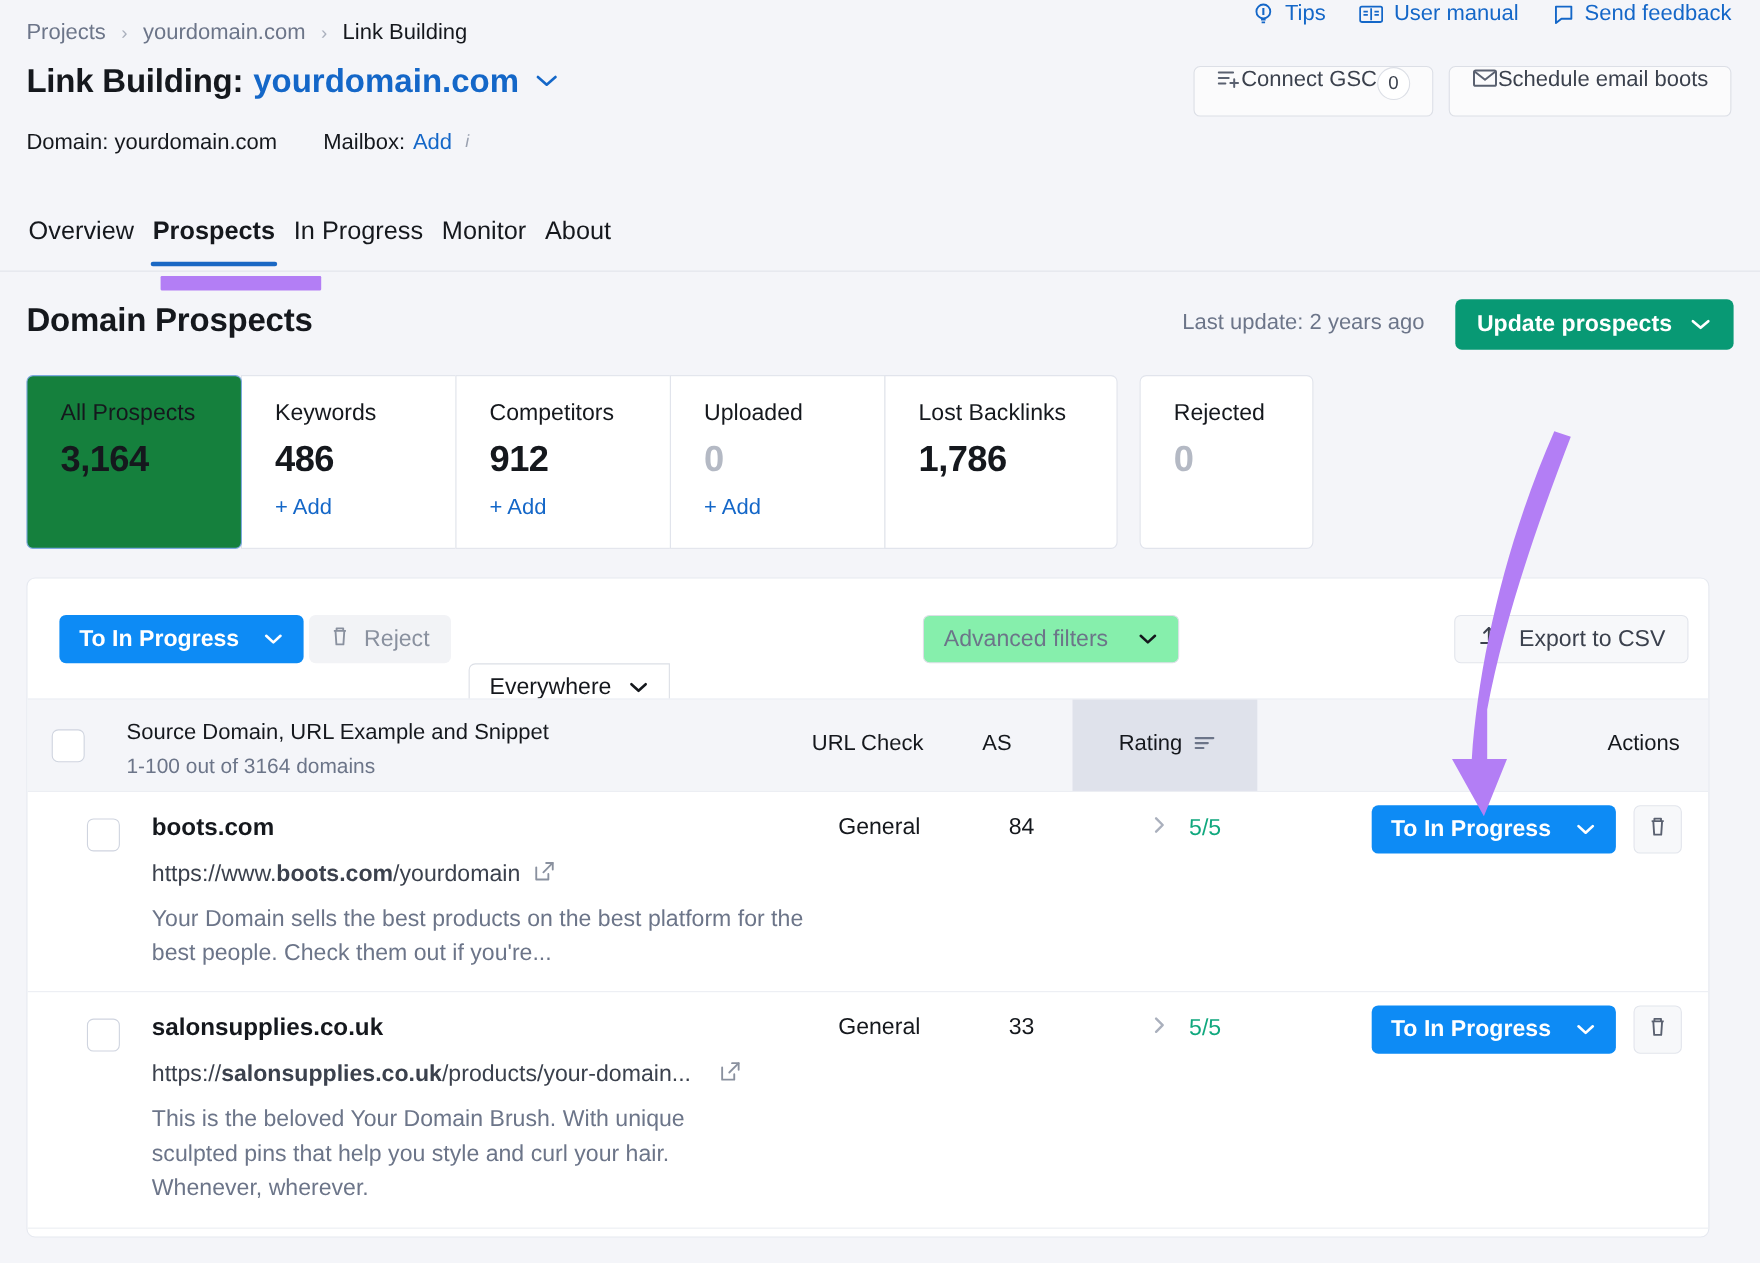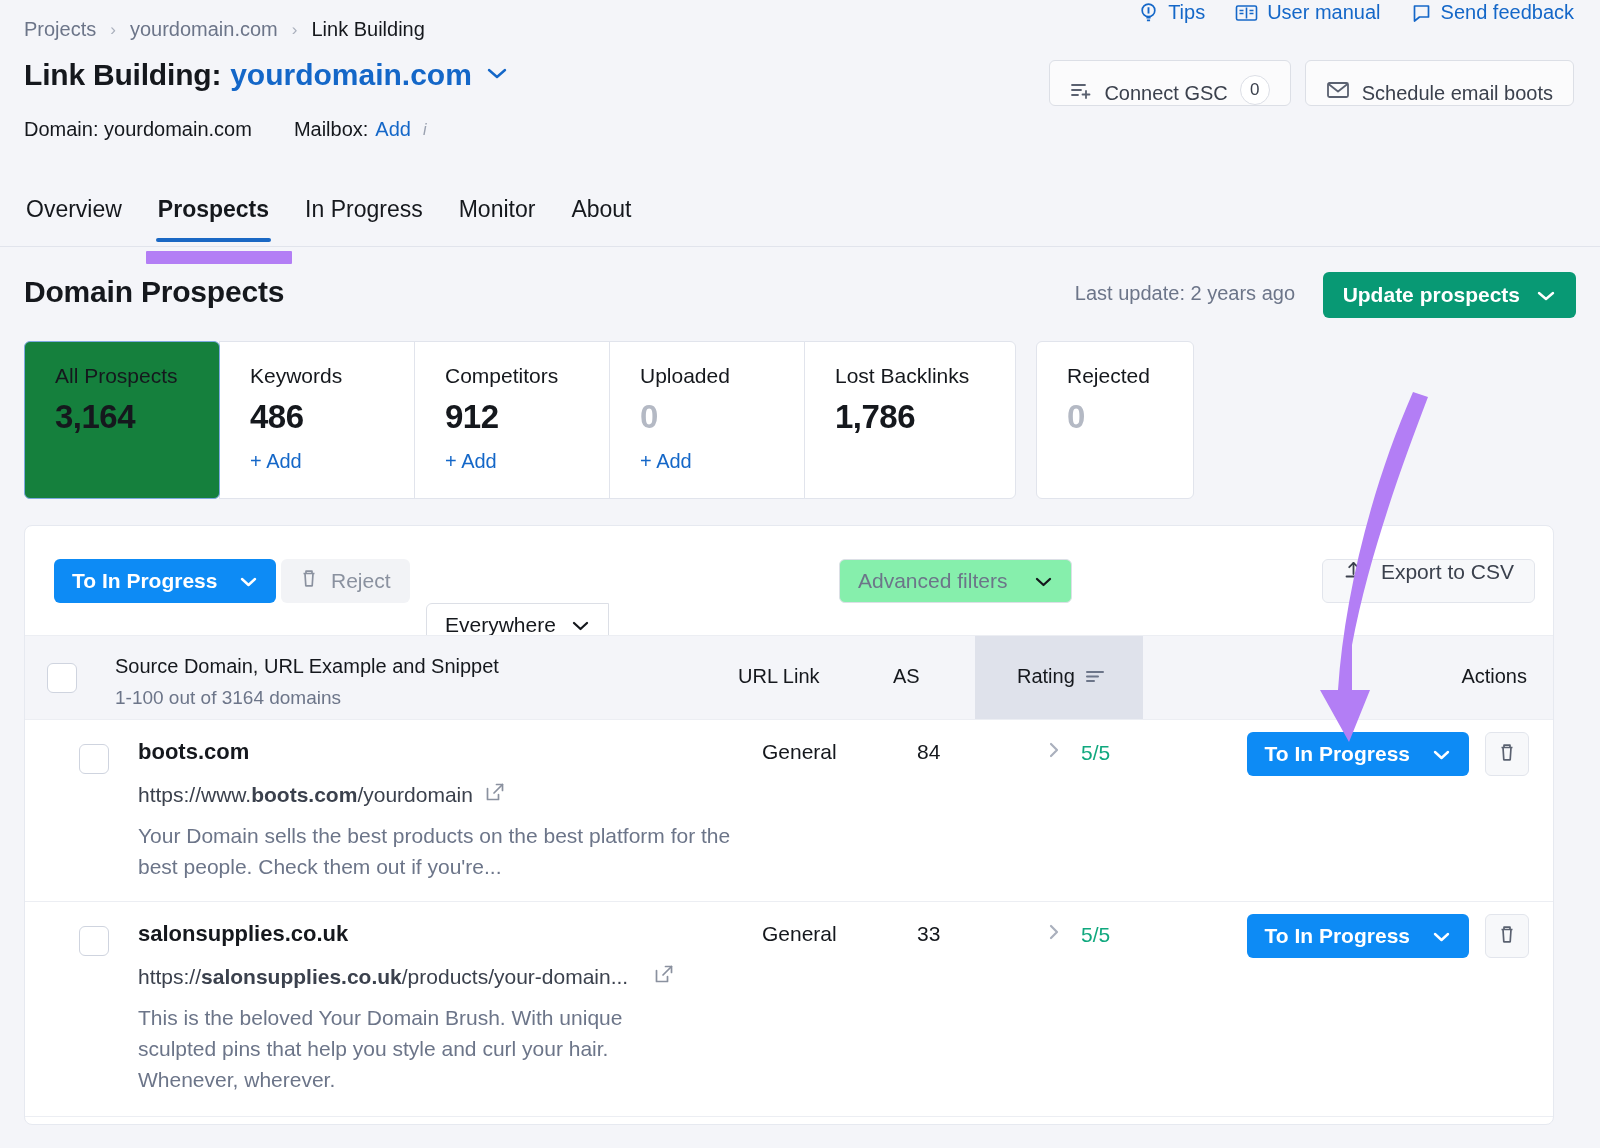--- a/index.html
+++ b/index.html
@@ -43,37 +43,37 @@
   }
   .subtitle-row .mailbox { margin-left: 42px; }
   .subtitle-row .add-link { color: #1467c8; margin-left: 7px; }
   .info-i {
     margin-left: 12px; color: #9aa1b0; font-size: 16px; font-style: italic;
   }
 
   
   .hdr-buttons { position: absolute; right: 26px; top: 60px; display: flex; gap: 14px; }
   .gbtn {
-    display: flex; align-items: flex-end; gap: 12px;
+    display: flex; align-items: flex-start; 
     height: 46px; padding: 0 20px;
     border: 1px solid #dcdfe6; border-radius: 6px;
     background: #fbfbfc; font-size: 20px; color: #3b414d;
   }
   .gsc-badge {
     display: inline-flex; align-items: center; justify-content: center;
     min-width: 30px; height: 30px; padding: 0 7px;
     border: 1px solid #dcdfe6; border-radius: 15px;
     background: #fff; font-size: 17px; color: #3b414d;
   }
 
   
   .tabs {
     position: absolute; left: 0; top: 192px; width: 1600px; height: 55px;
     border-bottom: 1px solid #e1e4ec;
-    display: flex; align-items: flex-start; padding-left: 24px; gap: 32px;
+    display: flex; align-items: flex-start; padding-left: 24px; gap: 13px;
   }
   .tab {
     position: relative; font-size: 23px; color: #15181d;
     padding: 4px 2px 18px 2px; white-space: nowrap;
   }
   .tab.active { font-weight: bold; }
   .tab.active::after {
     content: ""; position: absolute; left: 0; right: 0; bottom: -1px;
     height: 4px; background: #1a68c4; border-radius: 2px;
   }
@@ -157,21 +157,21 @@
   }
   .adv-filters {
     position: absolute; left: 814px; top: 33px;
     display: flex; align-items: center; gap: 27px;
     height: 44px; padding: 0 18px;
     background: #86efac; border: 1px solid #dcdfe6; border-radius: 6px;
     font-size: 21px; color: #6c7589;
   }
   .export-btn {
     position: absolute; right: 18px; top: 33px;
-    display: flex; align-items: flex-start; gap: 17px;
+    display: flex; align-items: center; gap: 17px;
     height: 44px; padding: 0 20px;
     background: #f7f8fa; border: 1px solid #e2e5ec; border-radius: 6px;
     font-size: 21px; color: #3b414d;
   }
 
   
   .thead {
     position: relative; height: 85px; background: #f4f5f9;
     border-top: 1px solid #eceef3; border-bottom: 1px solid #eceef3;
   }
@@ -426,21 +426,21 @@
         </span>
         <span>Export to CSV</span>
       </div>
     </div>
 
     <div class="thead">
       <div class="rating-cell-bg"></div>
       <div class="chk" style="left:22px; top:27px"></div>
       <div class="th-title">Source Domain, URL Example and Snippet</div>
       <div class="th-sub">1-100 out of 3164 domains</div>
-      <div class="th-urltype">URL Link</div>
+      <div class="th-urltype">URL Check</div>
       <div class="th-as">AS</div>
       <div class="th-rating">
         <span>Rating</span>
         <span>
           <svg width="20" height="14" viewBox="0 0 20 14" fill="none" stroke="#6c7589" stroke-width="2" stroke-linecap="round">
             <path d="M2 3h16M2 7.5h11M2 12h7"></path>
           </svg>
         </span>
       </div>
       <div class="th-actions">Actions</div>

